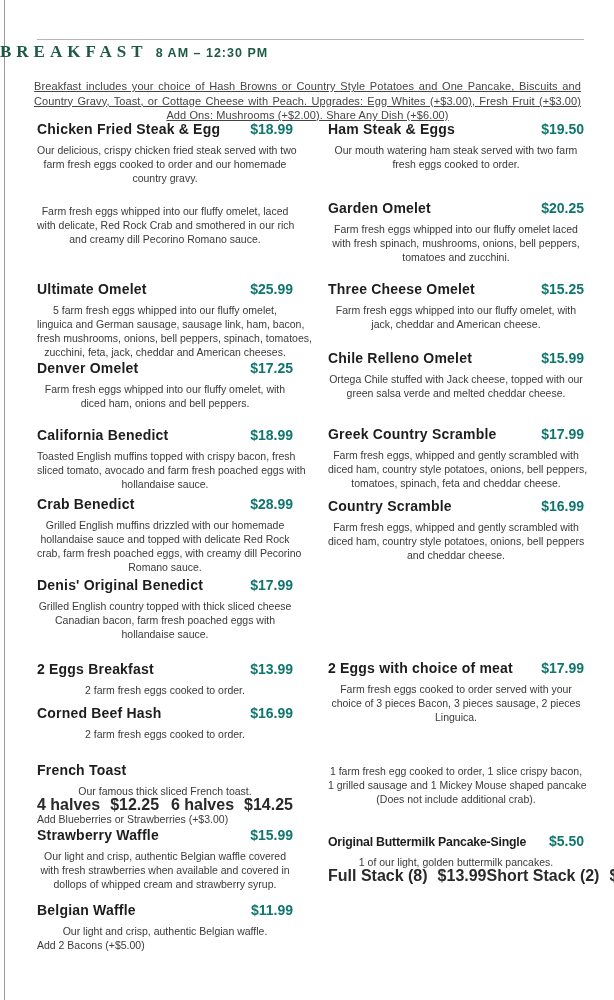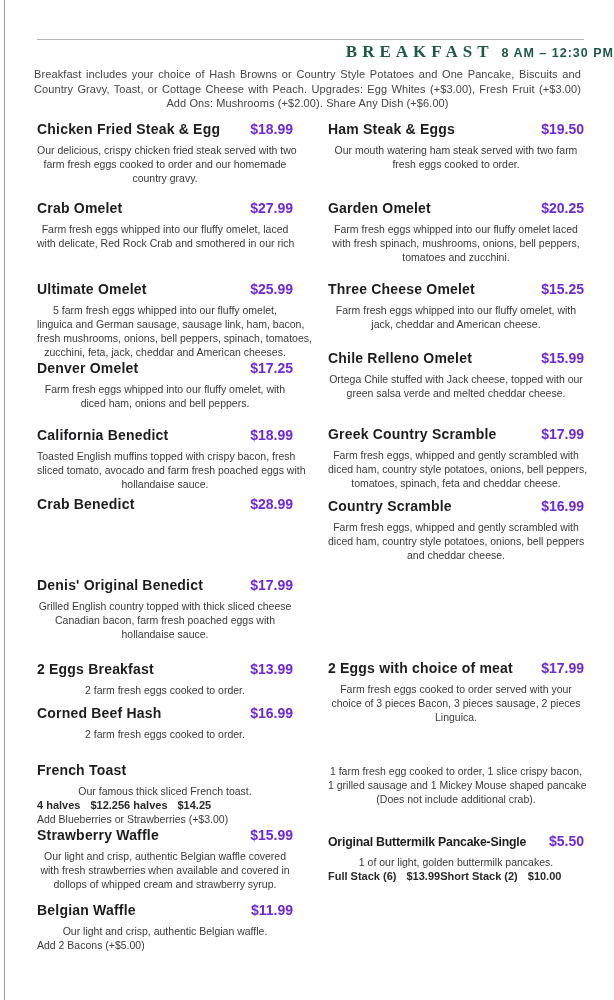--- a/index.html
+++ b/index.html
@@ -1,33 +1,33 @@
 <!DOCTYPE html>
 <html><head>
 <meta charset="utf-8">
 <style>
   html,body{margin:0;padding:0;background:#ffffff;}
   body{width:614px;height:1000px;font-family:"Liberation Sans",sans-serif;-webkit-font-smoothing:antialiased;}
   .page{position:relative;width:614px;height:1000px;background:#fff;overflow:hidden;}
   .left-edge{position:absolute;left:4px;top:0;bottom:0;width:1px;background:#9b9b9b;}
   .divider{position:absolute;left:37px;top:39px;width:547px;height:1px;background:#b5b5b5;}
-  .header{position:absolute;left:0;top:42px;width:614px;text-align:right;white-space:nowrap;}
+  .header{position:absolute;left:0;top:42px;width:614px;text-align:left;white-space:nowrap;}
   .section-title{font-family:"Liberation Serif",serif;font-size:17px;font-weight:700;letter-spacing:5px;color:#1e5948;}
   .section-hours{font-family:"Liberation Sans",sans-serif;font-size:12.5px;font-weight:700;letter-spacing:1px;color:#1e5948;margin-left:8px;}
-  .intro{position:absolute;left:34px;top:67px;width:547px;font-size:11px;line-height:14.5px;color:#454545;text-align:justify;text-align-last:center;letter-spacing:0.1px;}
+  .intro{position:absolute;left:34px;top:79px;width:547px;font-size:11px;line-height:14.5px;color:#454545;text-align:justify;text-align-last:center;letter-spacing:0.1px;text-decoration:underline;}
   .col{position:absolute;width:256px;}
   .col-left{left:37px;top:0;height:1000px;}
   .col-right{left:328px;top:0;height:1000px;}
   .item{position:absolute;left:0;width:256px;}
   .item-head{display:flex;justify-content:space-between;align-items:baseline;gap:6px;white-space:nowrap;height:18px;line-height:18px;}
   .item-name{font-size:14px;font-weight:700;color:#1d1d1f;letter-spacing:0.2px;}
-  .item-price{font-size:14px;font-weight:700;color:#6d28d9;}
+  .item-price{font-size:14px;font-weight:700;color:#0f766e;}
   .item-desc{margin-top:5px;text-align:center;}
   .desc-line{font-size:10.5px;line-height:14px;color:#3a3a3a;white-space:nowrap;}
-  .item-options{display:flex;font-size:11px;line-height:14px;font-weight:700;color:#2a2a2a;white-space:nowrap;}
+  .item-options{display:flex;justify-content:space-between;font-size:16px;line-height:14px;font-weight:700;color:#2a2a2a;white-space:nowrap;}
   .opt-price{margin-left:10px;}
   .item-addon{font-size:10.5px;line-height:14px;color:#3a3a3a;white-space:nowrap;}
   
   .col-left .item:nth-child(1){top:120px}
   .col-left .item:nth-child(2){top:199px}
   .col-left .item:nth-child(3){top:280px}
   .col-left .item:nth-child(4){top:359px}
   .col-left .item:nth-child(5){top:426px}
   .col-left .item:nth-child(6){top:495px}
   .col-left .item:nth-child(7){top:576px}
@@ -63,27 +63,24 @@
           <span class="item-name">Chicken Fried Steak &amp; Egg</span>
           <span class="item-price">$18.99</span>
         </div>
         <div class="item-desc">
           <div class="desc-line">Our delicious, crispy chicken fried steak served with two</div>
           <div class="desc-line">farm fresh eggs cooked to order and our homemade</div>
           <div class="desc-line">country gravy.</div>
         </div>
       </div>
       <div class="item">
-        <div class="item-head">
-          <span class="item-name">Crab Omelet</span>
-          <span class="item-price">$27.99</span>
-        </div>
         <div class="item-desc">
           <div class="desc-line">Farm fresh eggs whipped into our fluffy omelet, laced</div>
           <div class="desc-line">with delicate, Red Rock Crab and smothered in our rich</div>
+          <div class="desc-line">and creamy dill Pecorino Romano sauce.</div>
         </div>
       </div>
       <div class="item">
         <div class="item-head">
           <span class="item-name">Ultimate Omelet</span>
           <span class="item-price">$25.99</span>
         </div>
         <div class="item-desc">
           <div class="desc-line">5 farm fresh eggs whipped into our fluffy omelet,</div>
           <div class="desc-line">linguica and German sausage, sausage link, ham, bacon,</div>
@@ -110,20 +107,26 @@
           <div class="desc-line">Toasted English muffins topped with crispy bacon, fresh</div>
           <div class="desc-line">sliced tomato, avocado and farm fresh poached eggs with</div>
           <div class="desc-line">hollandaise sauce.</div>
         </div>
       </div>
       <div class="item">
         <div class="item-head">
           <span class="item-name">Crab Benedict</span>
           <span class="item-price">$28.99</span>
         </div>
+        <div class="item-desc">
+          <div class="desc-line">Grilled English muffins drizzled with our homemade</div>
+          <div class="desc-line">hollandaise sauce and topped with delicate Red Rock</div>
+          <div class="desc-line">crab, farm fresh poached eggs, with creamy dill Pecorino</div>
+          <div class="desc-line">Romano sauce.</div>
+        </div>
       </div>
       <div class="item">
         <div class="item-head">
           <span class="item-name">Denis' Original Benedict</span>
           <span class="item-price">$17.99</span>
         </div>
         <div class="item-desc">
           <div class="desc-line">Grilled English country topped with thick sliced cheese</div>
           <div class="desc-line">Canadian bacon, farm fresh poached eggs with</div>
           <div class="desc-line">hollandaise sauce.</div>
@@ -267,18 +270,18 @@
       </div>
       <div class="item">
         <div class="item-head">
           <span class="item-name">Original Buttermilk Pancake-Single</span>
           <span class="item-price">$5.50</span>
         </div>
         <div class="item-desc">
           <div class="desc-line">1 of our light, golden buttermilk pancakes.</div>
         </div>
         <div class="item-options">
-          <span class="opt"><span class="opt-label">Full Stack (6)</span><span class="opt-price">$13.99</span></span>
+          <span class="opt"><span class="opt-label">Full Stack (8)</span><span class="opt-price">$13.99</span></span>
           <span class="opt"><span class="opt-label">Short Stack (2)</span><span class="opt-price">$10.00</span></span>
         </div>
       </div>
     </div>
 </div>
 
 </body></html>

